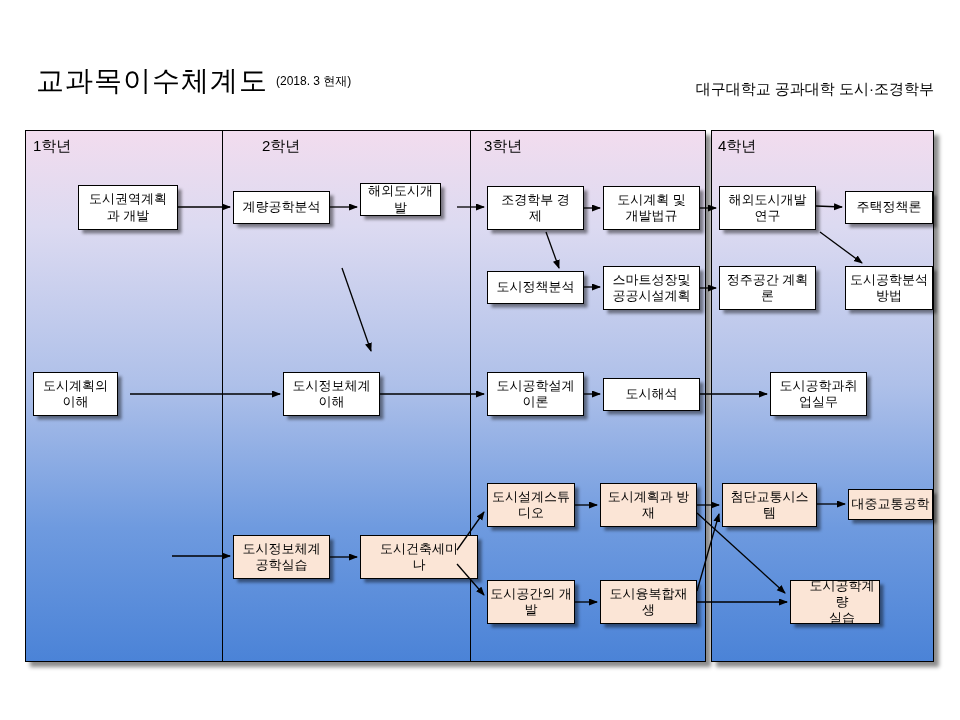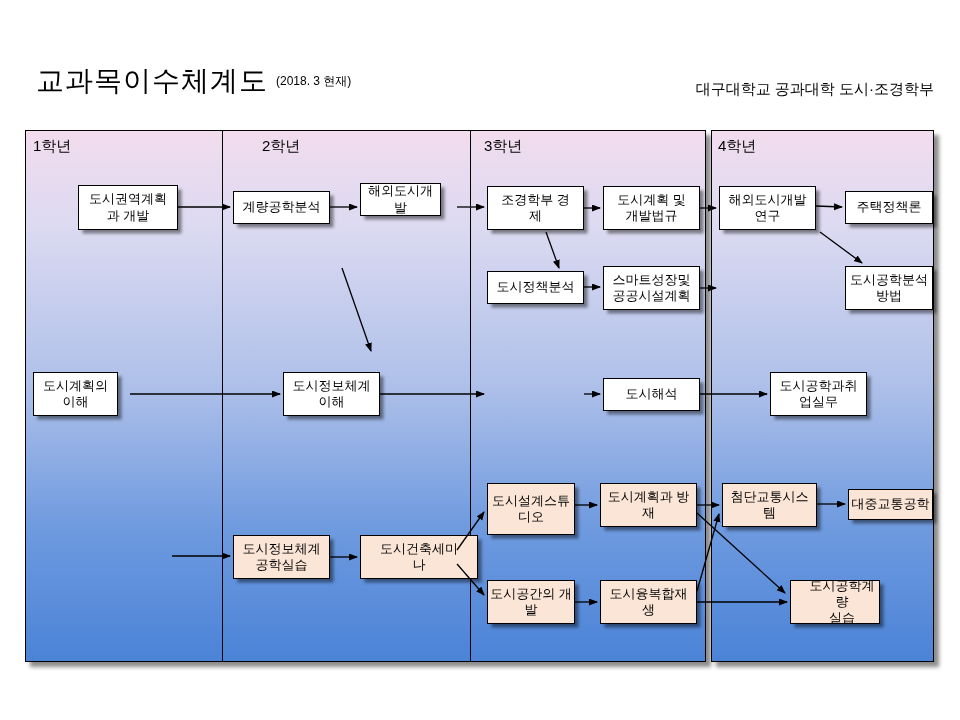--- a/index.html
+++ b/index.html
@@ -59,32 +59,36 @@
 제</div>
   <div class="box white" style="left:603px;top:186px;width:97px;height:44px;">도시계획 및
 개발법규</div>
   <div class="box white" style="left:719px;top:186px;width:97px;height:44px;">해외도시개발
 연구</div>
   <div class="box white" style="left:845px;top:191px;width:88px;height:33px;">주택정책론</div>
 
   <div class="box white" style="left:487px;top:271px;width:97px;height:33px;">도시정책분석</div>
   <div class="box white" style="left:603px;top:266px;width:97px;height:44px;">스마트성장및
 공공시설계획</div>
+  <div class="box white" style="left:719px;top:266px;width:97px;height:44px;">정주공간 계획
+론</div>
   <div class="box white" style="left:845px;top:266px;width:88px;height:44px;">도시공학분석
 방법</div>
 
   <div class="box white" style="left:33px;top:372px;width:85px;height:44px;">도시계획의
 이해</div>
   <div class="box white" style="left:283px;top:372px;width:97px;height:44px;">도시정보체계
 이해</div>
+  <div class="box white" style="left:487px;top:372px;width:97px;height:44px;">도시공학설계
+이론</div>
   <div class="box white" style="left:603px;top:378px;width:97px;height:33px;">도시해석</div>
   <div class="box white" style="left:770px;top:372px;width:97px;height:44px;">도시공학과취
 업실무</div>
 
-  <div class="box peach" style="left:487px;top:483px;width:88px;height:52px;">도시설계스튜
+  <div class="box peach" style="left:487px;top:483px;width:88px;height:44px;">도시설계스튜
 디오</div>
   <div class="box peach" style="left:600px;top:483px;width:97px;height:44px;">도시계획과 방
 재</div>
   <div class="box peach" style="left:722px;top:483px;width:95px;height:44px;">첨단교통시스
 템</div>
   <div class="box peach" style="left:848px;top:489px;width:85px;height:31px;">대중교통공학</div>
 
   <div class="box peach" style="left:233px;top:535px;width:97px;height:44px;">도시정보체계
 공학실습</div>
   <div class="box peach" style="left:360px;top:535px;width:118px;height:44px;">도시건축세미

